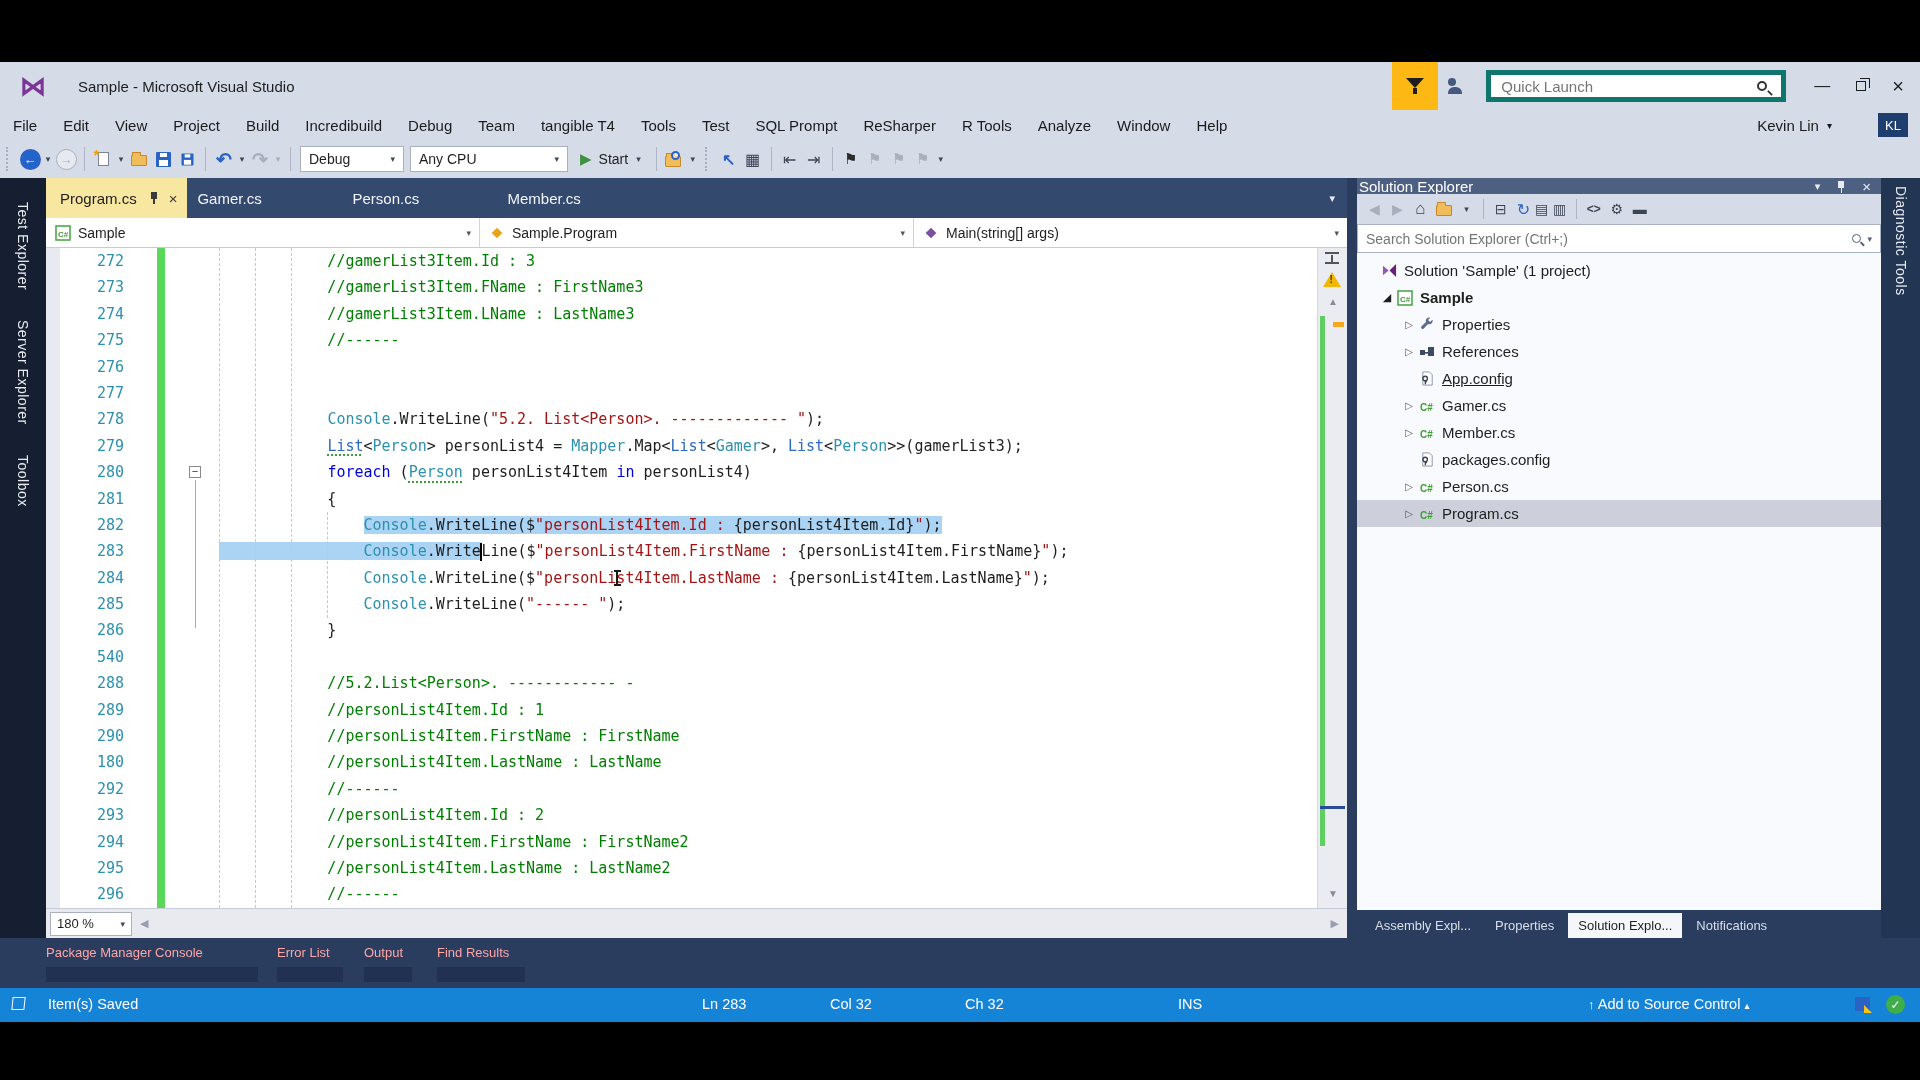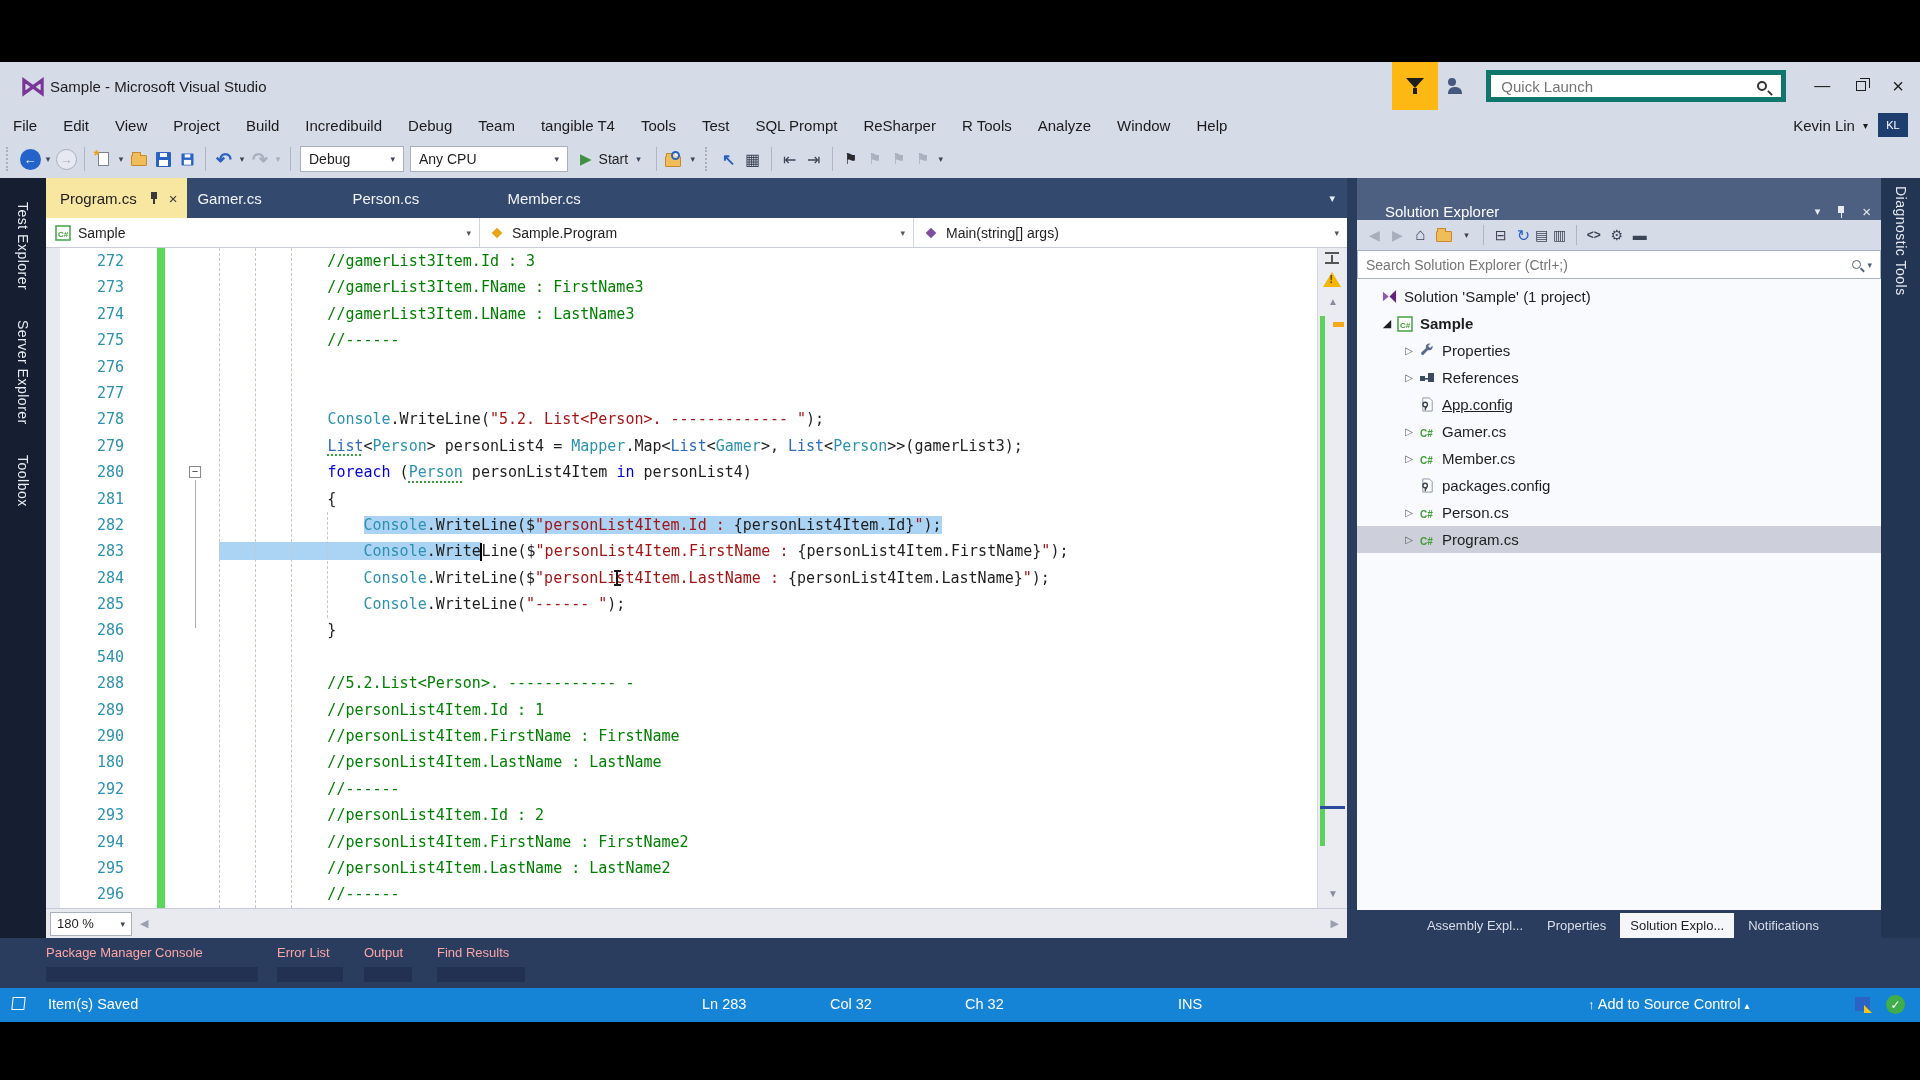--- a/index.html
+++ b/index.html
@@ -7,21 +7,21 @@
   body { font-family:"Liberation Sans", sans-serif; }
   .screen { position:relative; width:1920px; height:1080px; background:#000; overflow:hidden; }
 
   
   .band-top { position:absolute; left:0; top:0; width:1920px; height:62px; background:#000; }
   .band-bottom { position:absolute; left:0; top:1022px; width:1920px; height:58px; background:#000; }
 
   
   .titlebar { position:absolute; left:0; top:62px; width:1920px; height:48px; background:#D6DBE8; display:flex; align-items:center; }
   .vs-logo { margin-left:20px; font-size:26px; font-weight:bold; color:#7B3596; line-height:1; }
-  .win-title { margin-left:4px; font-size:15px; color:#1e1e1e; }
+  .win-title { margin-left:32px; font-size:15px; color:#1e1e1e; }
   .tb-spacer { flex:1; }
   .filter-btn { width:46px; height:48px; background:#FDB813; display:flex; flex-direction:column; align-items:center; justify-content:center; }
   .funnel-tri { width:0; height:0; border-left:9px solid transparent; border-right:9px solid transparent; border-top:10px solid #1e1e1e; }
   .funnel-stem { width:4px; height:6px; background:#1e1e1e; }
   .feedback { width:34px; height:48px; display:flex; align-items:center; justify-content:center; }
   .fb-head { width:8px; height:8px; border-radius:50%; background:#45597E; }
   .fb-body { width:14px; height:7px; border-radius:6px 6px 0 0; background:#45597E; margin-top:1px; }
   .ql-box { width:300px; height:32px; background:#fff; border:5px solid #0f766e; display:flex; align-items:center; margin-left:14px; }
   .ql-box input { flex:1; border:none; outline:none; font-size:15px; color:#444; padding-left:10px; font-family:"Liberation Sans",sans-serif; background:transparent; }
   .mag { width:10px; height:10px; border:2px solid #333; border-radius:50%; position:relative; margin-right:14px; }
@@ -30,21 +30,21 @@
   .winbtn { color:#1e1e1e; font-size:16px; line-height:1; }
   .restore-ic { width:10px; height:10px; border:1.5px solid #1e1e1e; position:relative; }
   .restore-ic::before { content:""; position:absolute; top:-4px; left:3px; width:9px; height:9px; border-top:1.5px solid #1e1e1e; border-right:1.5px solid #1e1e1e; }
 
   
   .menubar { position:absolute; left:0; top:110px; width:1920px; height:30px; background:#D6DBE8; display:flex; align-items:center; font-size:15px; color:#1b1b1b; }
   .menu-item { padding:0 13px; height:30px; display:flex; align-items:center; }
   .menu-right { margin-left:auto; display:flex; align-items:center; }
   .user-name { font-size:15px; color:#1b1b1b; }
   .user-caret { font-size:10px; margin:0 10px 0 8px; color:#1b1b1b; }
-  .avatar { width:30px; height:24px; background:#1D3E6E; color:#fff; font-size:11px; display:flex; align-items:center; justify-content:center; margin-right:12px; }
+  .avatar { width:30px; height:24px; background:#1D3E6E; color:#fff; font-size:13px; display:flex; align-items:center; justify-content:center; margin-right:12px;margin-left:36px; }
 
   
   .toolbar { position:absolute; left:0; top:140px; width:1920px; height:38px; background:#D6DBE8; display:flex; align-items:center; }
   .grip { width:8px; height:24px; border-left:2px dotted #A9AFC0; margin:0 4px 0 6px; }
   .tsep { width:1px; height:24px; background:#AFB5C6; margin:0 6px; }
   .tbtn { min-width:24px; height:26px; display:flex; align-items:center; justify-content:center; font-size:16px; color:#3E4759; }
   .tbtn.small-caret { min-width:12px; font-size:9px; color:#3E4759; }
   .circ { width:21px; height:21px; border-radius:50%; display:flex; align-items:center; justify-content:center; font-size:13px; }
   .circ.back { background:#2463C9; color:#fff; }
   .circ.fwd { background:#E6E9F1; border:1px solid #A9AEBD; color:#A9AEBD; }
@@ -131,21 +131,21 @@
   .caret-mark { position:absolute; left:2px; right:2px; height:3px; top:558px; background:#2B4A9B; }
 
   .zoomrow { height:30px; background:#E9EAF0; border-top:1px solid #C8CCD8; display:flex; align-items:center; }
   .zoom-combo { width:82px; height:24px; background:#fff; border:1px solid #ABB0BE; margin-left:4px; display:flex; align-items:center; font-size:13px; color:#1e1e1e; padding:0 6px; }
   .zoom-combo .ccaret { margin-left:auto; font-size:9px; color:#3E4759; }
   .hs-arrow { color:#9A9FB0; font-size:11px; padding:0 8px; }
   .hs-track { flex:1; height:100%; }
 
   
   .se { position:absolute; left:1357px; top:0; width:524px; height:760px; display:flex; flex-direction:column; background:#F9FAFD; }
-  .se-header { height:42px; background:#4D6082; color:#fff; display:flex; align-items:flex-end; font-size:15px; padding-left:28px; flex:none; }
+  .se-header { height:16px; background:#4D6082; color:#fff; display:flex; align-items:flex-start; font-size:15px; padding-left:2px; flex:none; }
   .se-hicons { margin-left:auto; display:flex; align-items:center; gap:16px; margin-right:10px; }
   .se-hicon { color:#E8EBF2; font-size:11px; }
   .pin-ic { width:10px; height:12px; position:relative; }
   .pin-ic::before { content:""; position:absolute; left:2px; top:0; width:6px; height:7px; background:#E8EBF2; }
   .pin-ic::after { content:""; position:absolute; left:4.5px; top:7px; width:1.5px; height:5px; background:#E8EBF2; }
   .se-toolbar { height:30px; background:#D6DBE8; display:flex; align-items:center; font-size:14px; color:#3C4556; padding-left:6px; flex:none; }
   .se-tbtn { min-width:23px; height:24px; display:flex; align-items:center; justify-content:center; }
   .se-tbtn.greyed { color:#A9AEBD; }
   .se-tbtn.blue { color:#2B63C4; font-size:16px; }
   .se-sep { width:1px; height:20px; background:#AFB5C6; margin:0 5px; }
@@ -154,21 +154,21 @@
   .se-search .mag2 { width:9px; height:9px; border:1.5px solid #55607A; border-radius:50%; position:relative; margin-right:6px; }
   .se-search .mag2::after { content:""; position:absolute; width:5px; height:1.5px; background:#55607A; transform:rotate(45deg); left:7px; top:8px; }
   .se-search .scaret { font-size:9px; color:#55607A; margin-right:8px; }
   .se-tree { flex:1; padding-top:4px; overflow:hidden; }
   .trow { height:27px; display:flex; align-items:center; font-size:15px; color:#1e1e1e; }
   .trow.selected { background:#CDD0DB; }
   .trow .arrow { width:16px; font-size:10px; color:#5a5a5a; text-align:center; flex:none; }
   .trow .arrow.exp { font-size:11px; color:#1e1e1e; }
   .trow .ticon { width:20px; display:flex; justify-content:center; margin-right:5px; flex:none; }
   .trow.bold .tlabel { font-weight:bold; }
-  .se-bottom { height:28px; background:#2A3D5F; display:flex; align-items:flex-end; padding-left:8px; gap:4px; flex:none;justify-content:center; }
+  .se-bottom { height:28px; background:#2A3D5F; display:flex; align-items:flex-end; padding-left:8px; gap:4px; flex:none; }
   .se-btab { height:25px; display:flex; align-items:center; padding:0 10px; font-size:13px; color:#D9DEE9; }
   .se-btab.active { background:#F5F6FA; color:#1e1e1e; }
 
   
   .bottom-panel { position:absolute; left:0; top:938px; width:1920px; height:50px; background:#2A3D5F; }
   .bp-tab { position:absolute; top:7px; font-size:13px; color:#fca5a5; }
   .bp-block { position:absolute; top:29px; height:15px; background:#223152; }
   .statusbar { position:absolute; left:0; top:988px; width:1920px; height:34px; background:#1583D6; color:#fff; font-size:14.5px; }
   .sb-item { position:absolute; top:8px; }
   .saved-ic { position:absolute; left:12px; top:9px; width:13px; height:13px; border:1.5px solid #fff; transform:skewX(-6deg); }

